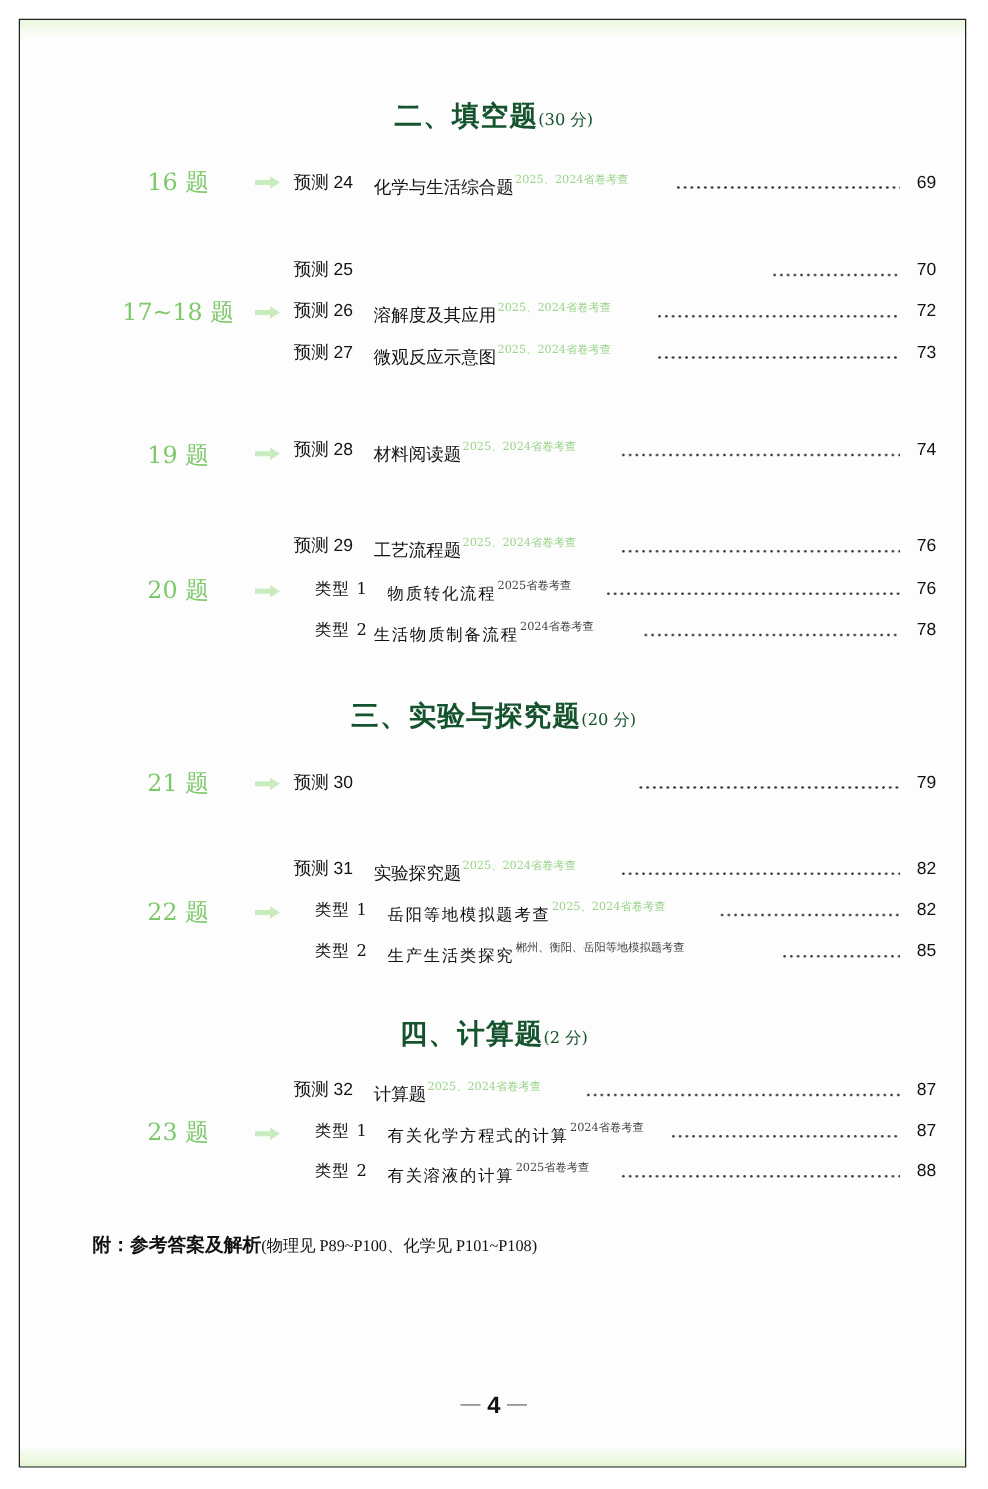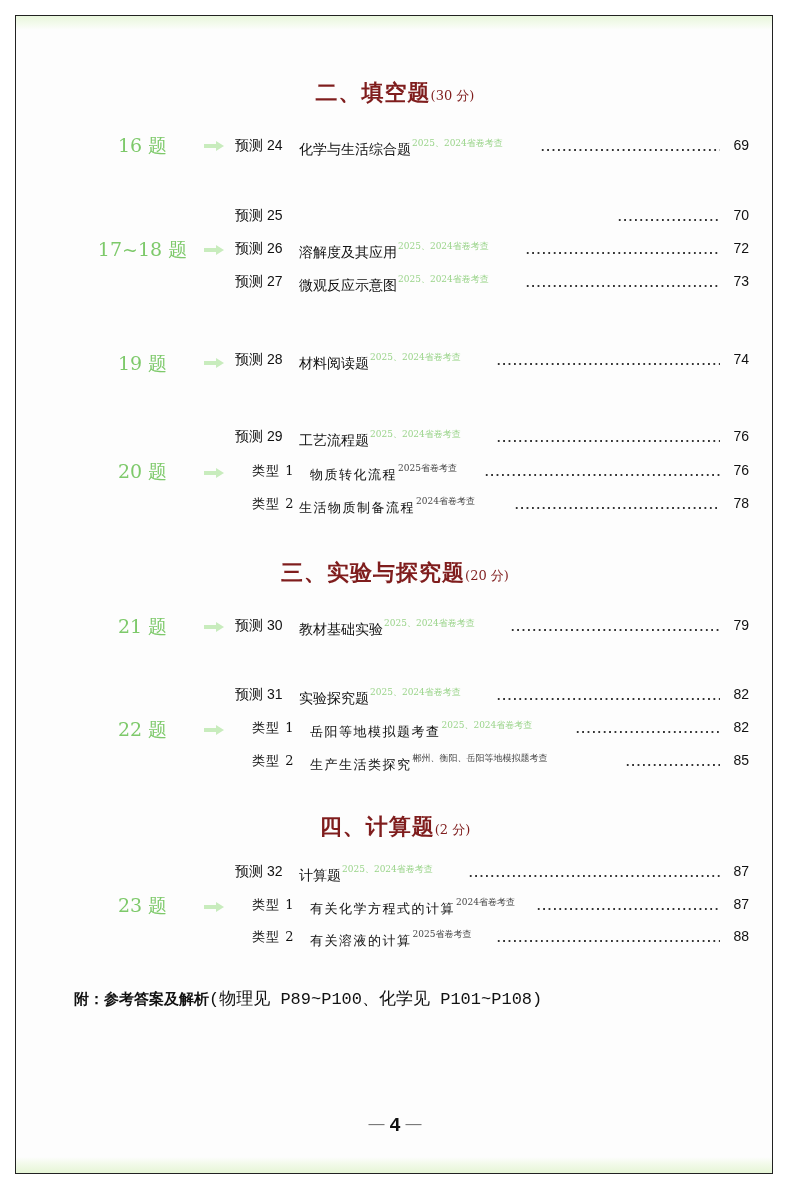--- a/index.html
+++ b/index.html
@@ -14,21 +14,21 @@
   .band-top {
     position: absolute; left: 0; top: 0; right: 0; height: 14px;
     background: linear-gradient(180deg, #e9f6dc 0%, #f4fbee 60%, rgba(253,253,253,0) 100%);
   }
   .band-bottom {
     position: absolute; left: 0; bottom: 0; right: 0; height: 16px;
     background: linear-gradient(0deg, #e6f5d6 0%, #f3faeb 60%, rgba(253,253,253,0) 100%);
   }
   .section-title {
     position: absolute; left: 0; width: 790px; text-align: center;
-    font-size: 22px; font-weight: bold; color: #7f1d1d; letter-spacing: 1px;
+    font-size: 22px; font-weight: bold; color: #14532d; letter-spacing: 1px;
   }
   .section-title .score { font-size: 13px; font-weight: normal; letter-spacing: 0; }
   .qlabel {
     position: absolute; left: 85px; width: 115px; text-align: center;
     color: #7dc96a; font-size: 19px;
   }
   .arrow {
     position: absolute; left: 204px; width: 20px; height: 10px;
   }
   .arrow svg { display: block; }
@@ -54,21 +54,21 @@
   }
   .row .page-num {
     position: absolute; left: 727px; width: 22px; text-align: right;
     font-family: "Liberation Sans", "DejaVu Sans", sans-serif; font-size: 14px; color: #111;
   }
   .appendix {
     position: absolute; left: 74px; top: 987px; font-size: 15px; color: #111;
     font-family: "DejaVu Sans", "Liberation Sans", sans-serif;
   }
   .appendix .bold { font-weight: bold; }
-  .appendix .note { font-family: Liberation Mono, monospace; font-size: 17px; }
+  .appendix .note { font-family: Liberation Serif, serif; font-size: 13px; }
   .footer {
     position: absolute; left: 0; width: 790px; top: 1114px; text-align: center;
     font-family: "Liberation Sans", "DejaVu Sans", sans-serif; font-size: 19px; font-weight: bold; color: #111;
   }
   .footer .dash { color: #777; font-weight: normal; font-size: 16px; vertical-align: 2px; }
 </style>
 </head>
 <body>
 
 <div class="page">
@@ -160,21 +160,20 @@
 </div>
 
 <div class="qlabel" style="top:614px">21 题</div>
 <div class="arrow" style="top:622px">
     <svg width="20" height="10" viewBox="0 0 20 10">
       <path d="M0 3h12V0l8 5-8 5V7H0z" fill="#c8ecbd"></path>
     </svg>
   </div>
 <div class="row" style="top:617px">
   <span class="code" style="left:235px">预测 30</span>
-  <span class="title" style="left:299px"><span>教材基础实验</span><span class="sup green">2025、2024省卷考查</span></span>
   <span class="dots" style="left:510px; width:210px"></span>
   <span class="page-num">79</span>
 </div>
 
 <div class="qlabel" style="top:717px">22 题</div>
 <div class="arrow" style="top:725px">
     <svg width="20" height="10" viewBox="0 0 20 10">
       <path d="M0 3h12V0l8 5-8 5V7H0z" fill="#c8ecbd"></path>
     </svg>
   </div>

